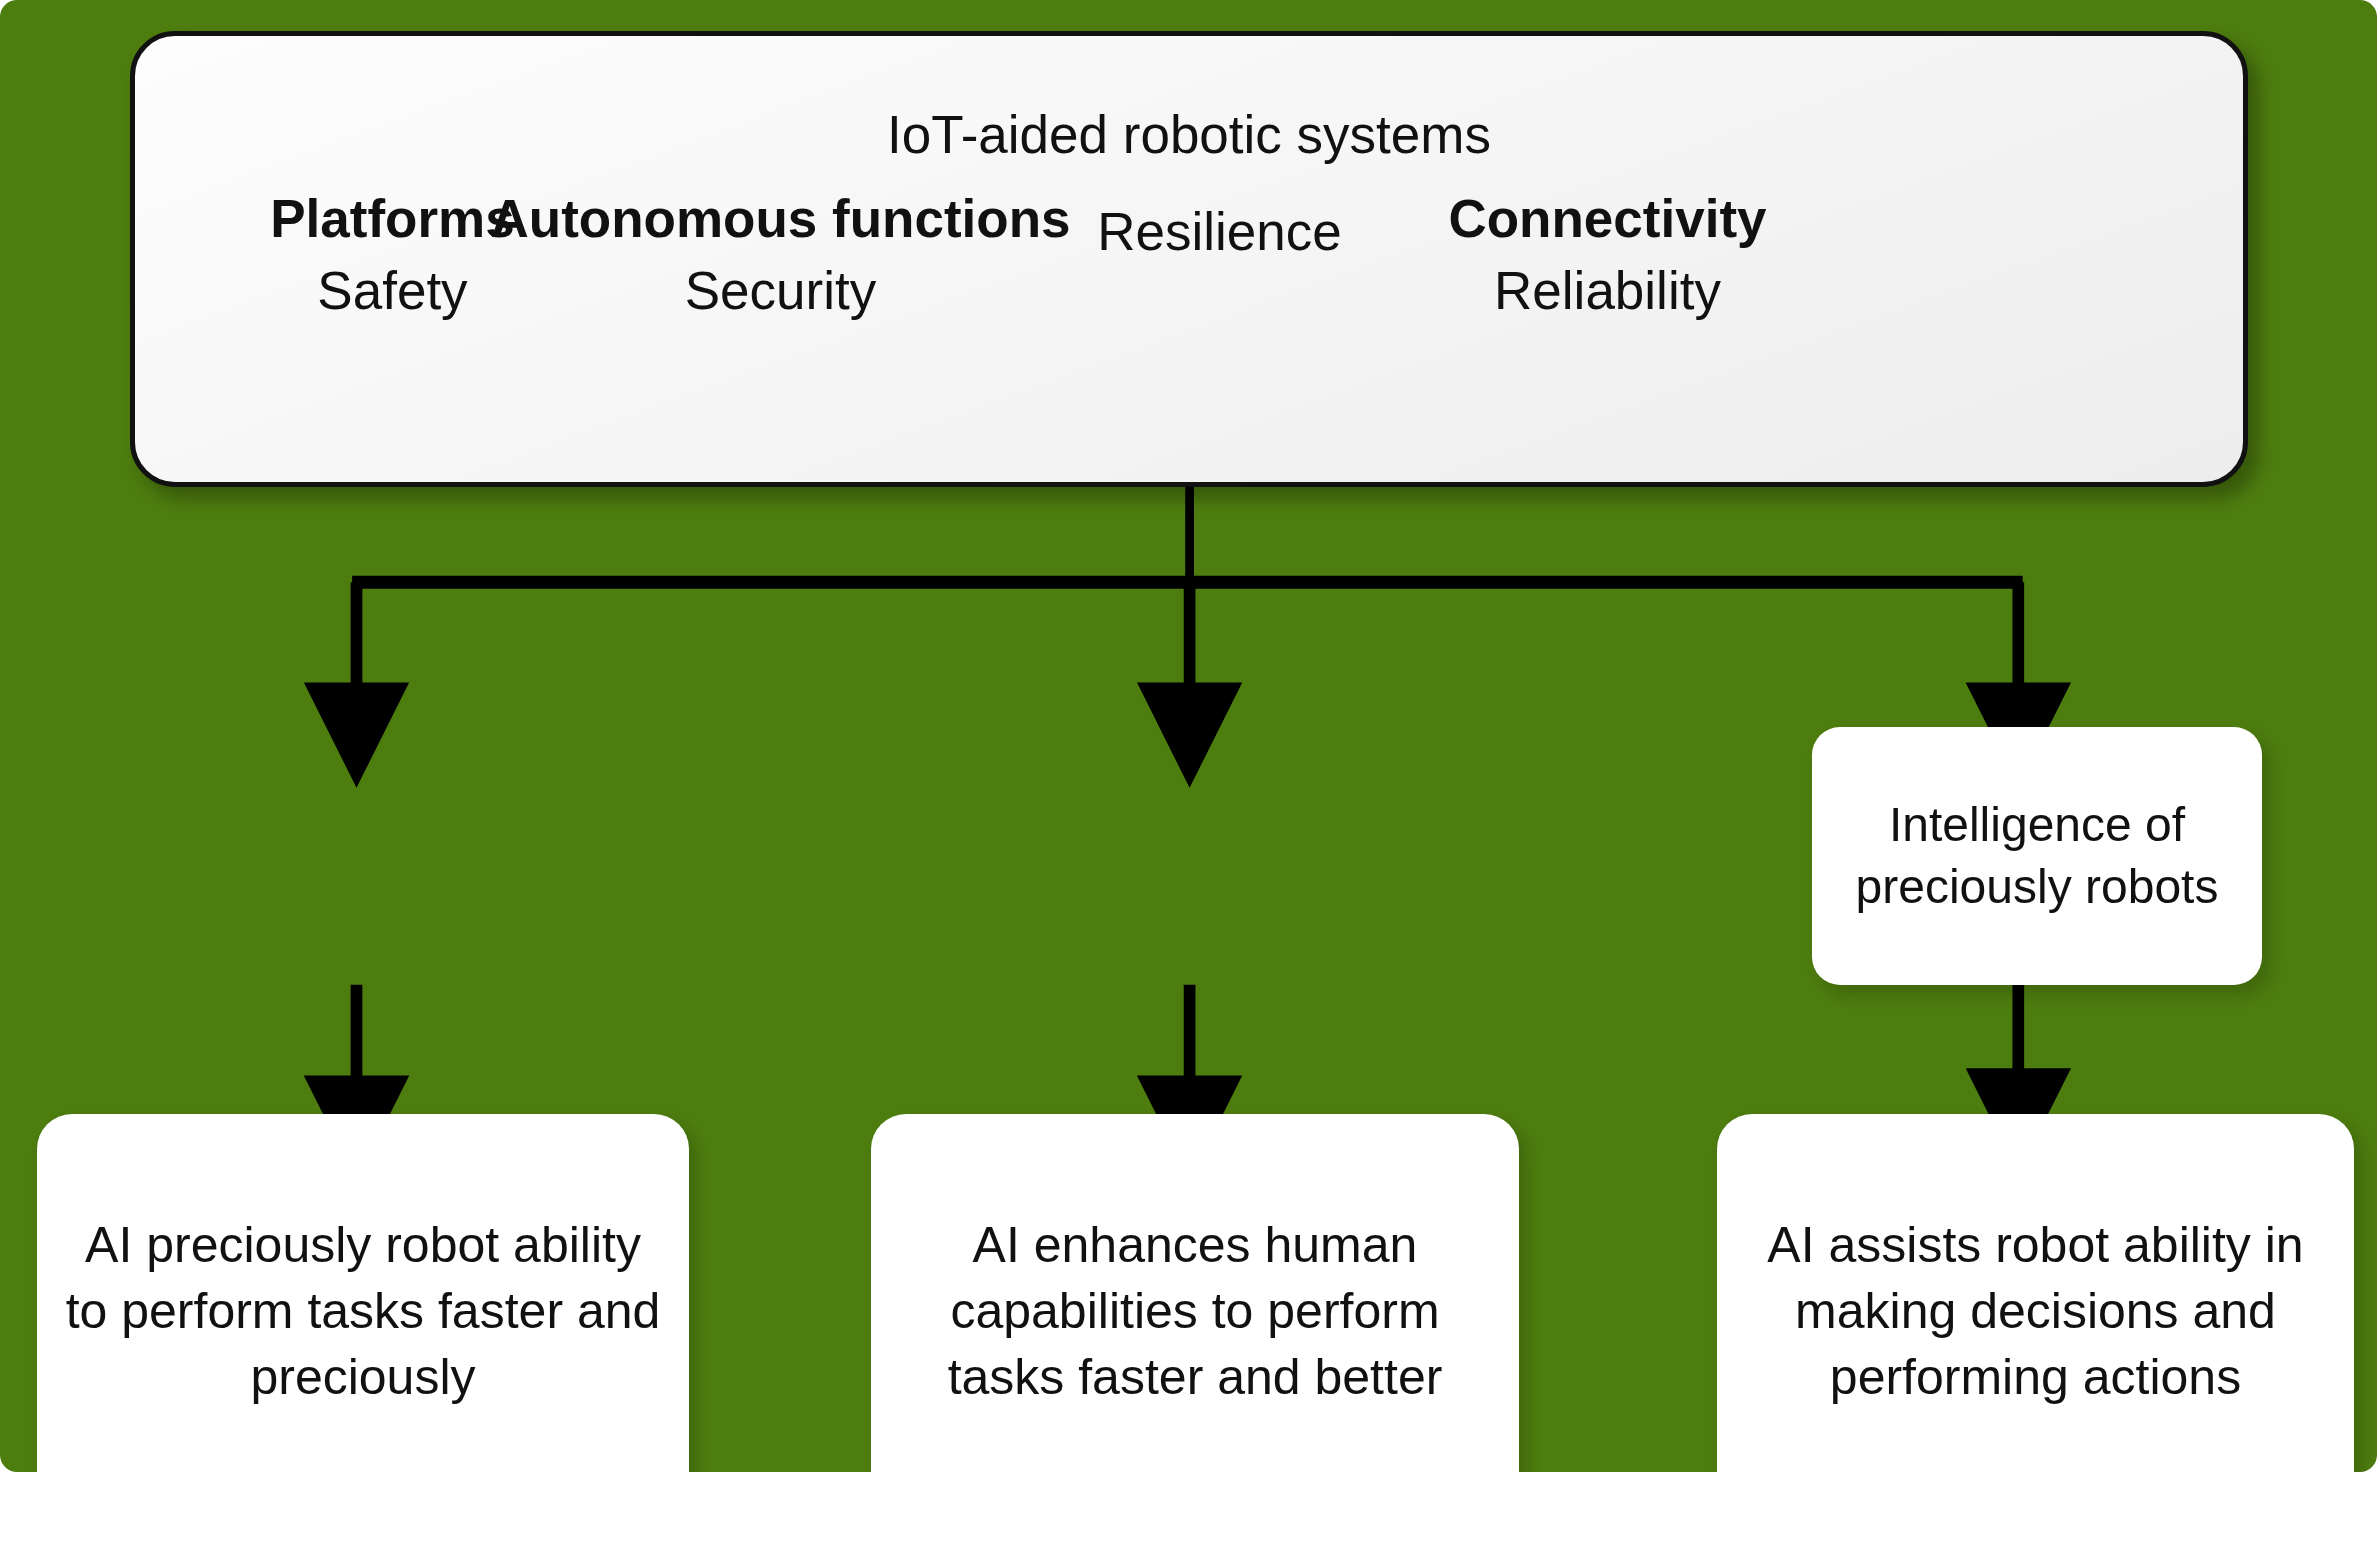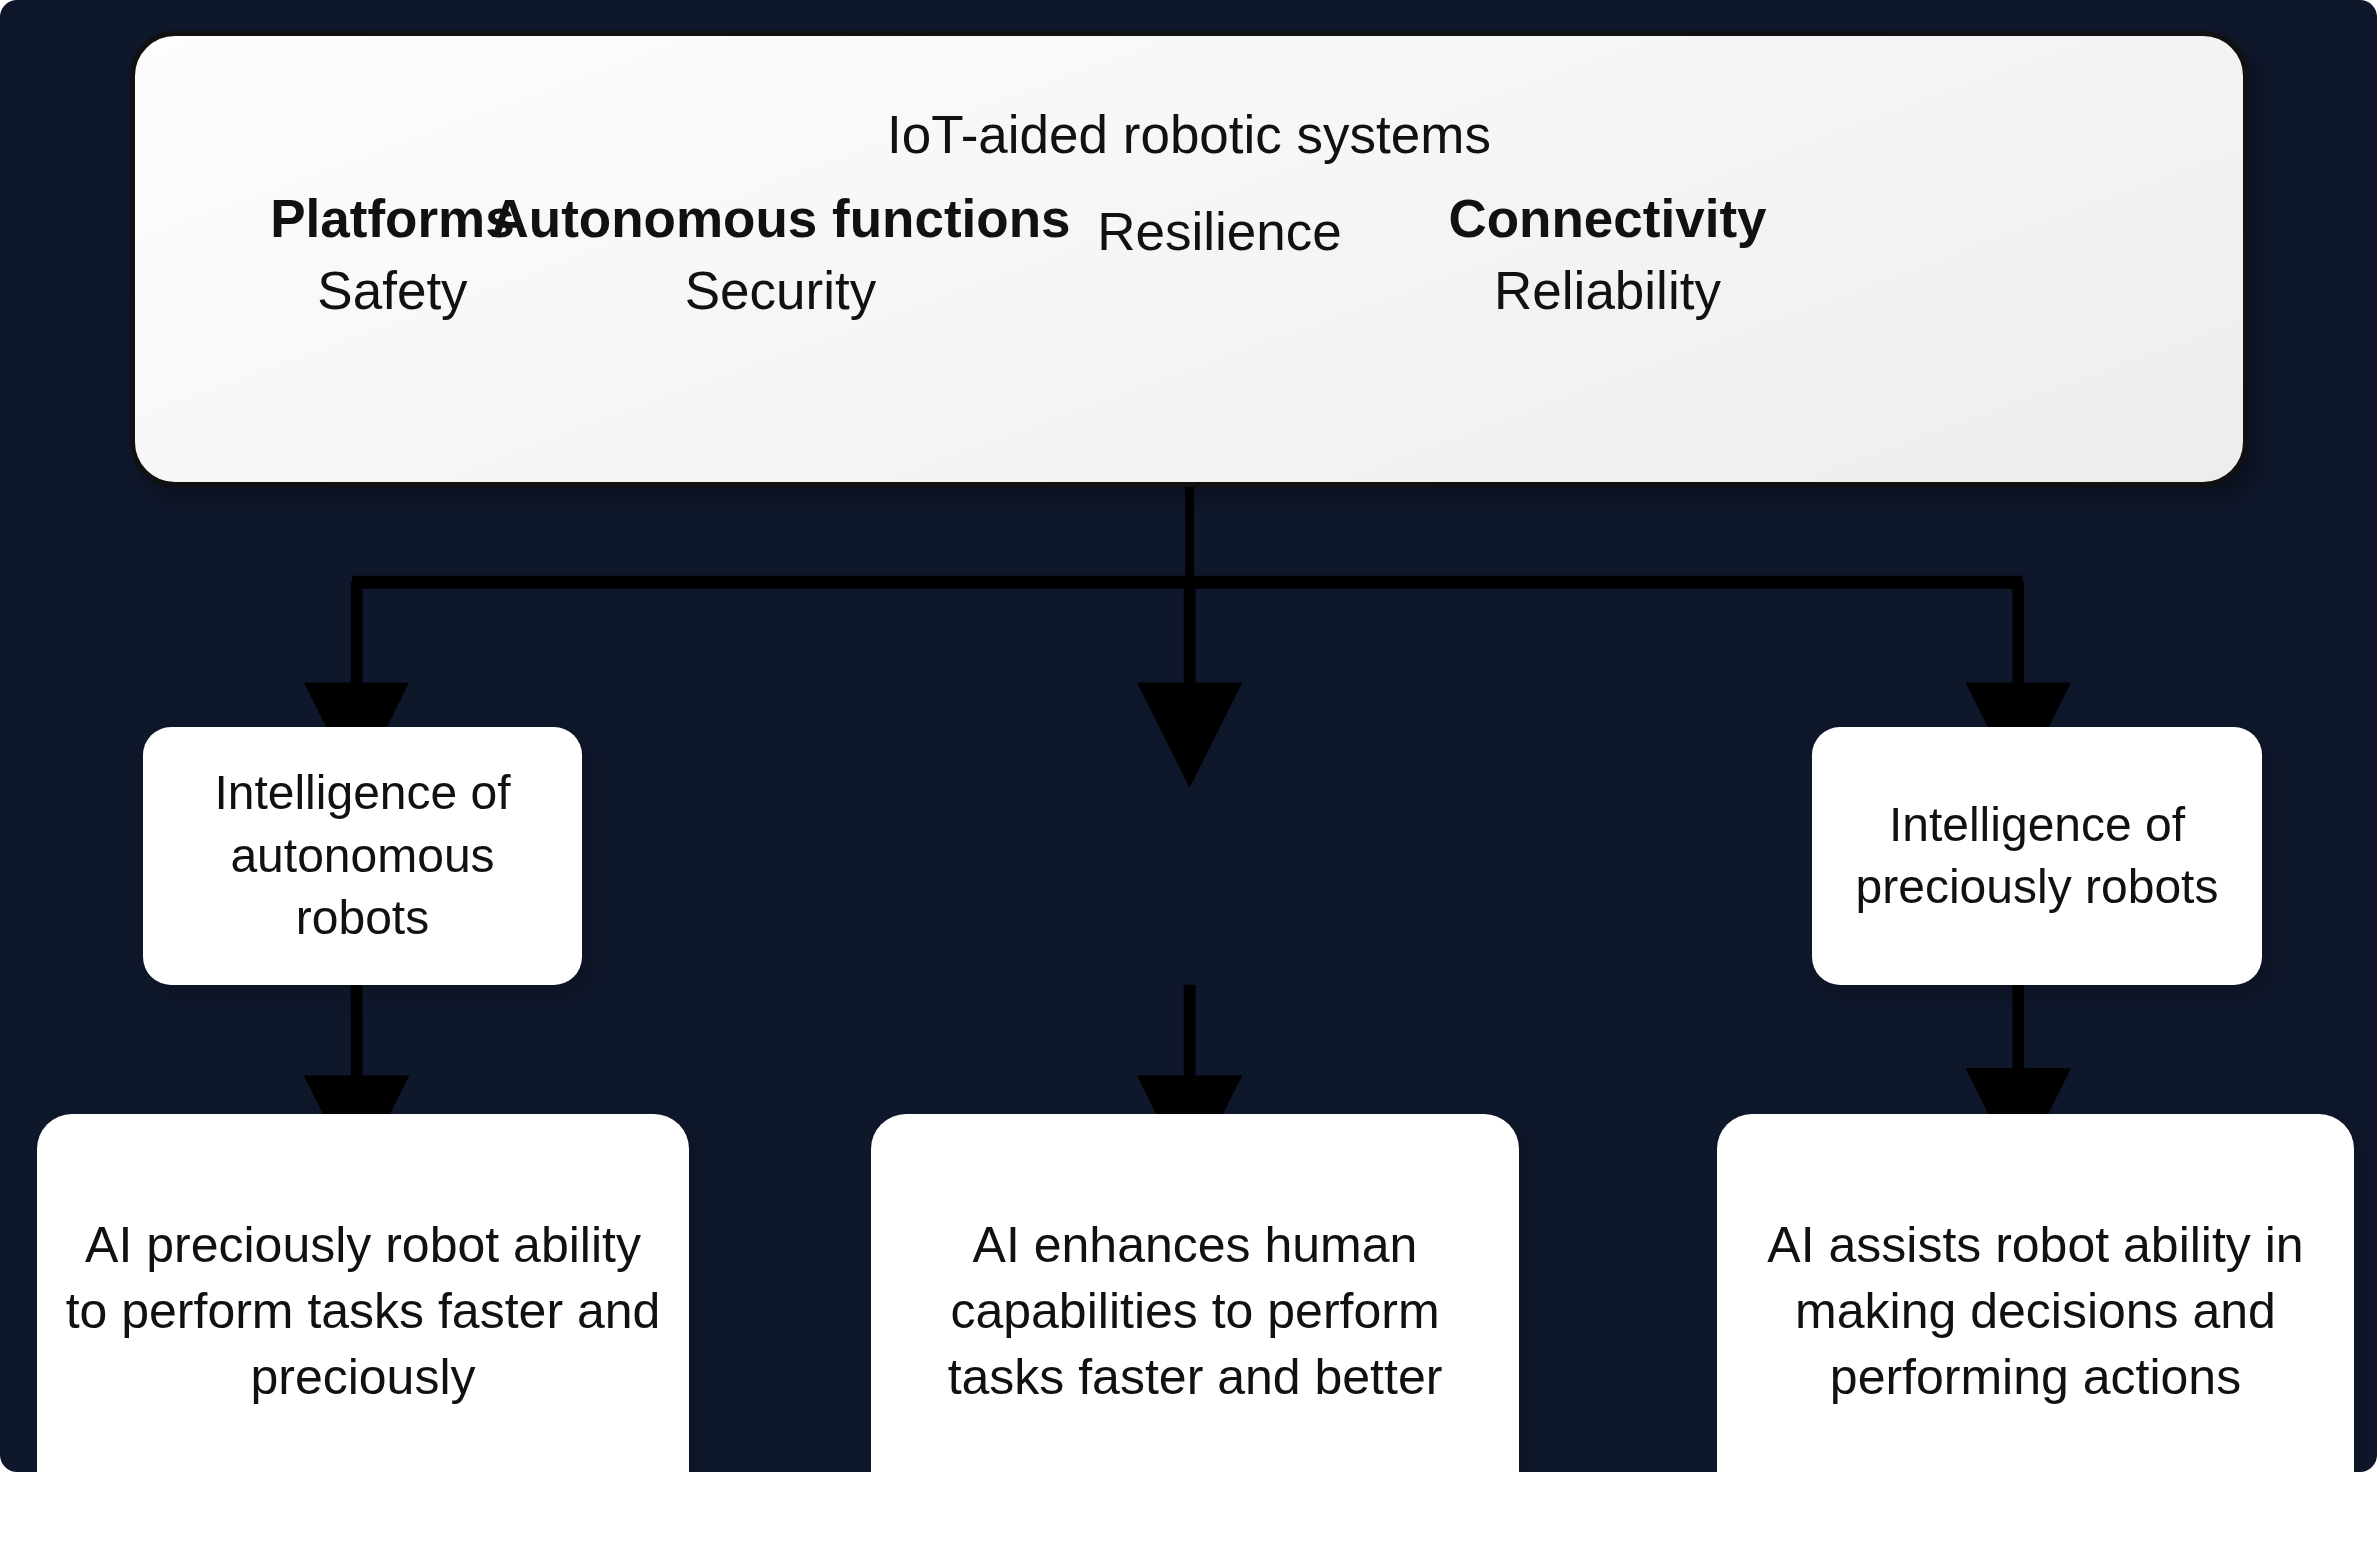--- a/index.html
+++ b/index.html
@@ -7,21 +7,21 @@
     padding: 0;
     background: #ffffff;
   }
   body {
     font-family: "Liberation Sans", sans-serif;
   }
   #canvas {
     position: relative;
     width: 2377px;
     height: 1472px;
-    background: #0f172a;
+    background: #4d7c0f;
     overflow: hidden;
     border-radius: 17px;
   }
 
   
   .top-box {
     position: absolute;
     left: 130px;
     top: 31px;
     width: 2118px;
@@ -175,21 +175,20 @@
 
     <line x1="487" y1="795" x2="487" y2="935" stroke="#000000" stroke-width="16" marker-end="url(#arrowhead)"></line>
     <line x1="1625" y1="795" x2="1625" y2="935" stroke="#000000" stroke-width="16" marker-end="url(#arrowhead)"></line>
     <line x1="2757" y1="795" x2="2757" y2="935" stroke="#000000" stroke-width="16" marker-end="url(#arrowhead)"></line>
 
     <line x1="487" y1="1345" x2="487" y2="1472" stroke="#000000" stroke-width="16" marker-end="url(#arrowhead)"></line>
     <line x1="1625" y1="1345" x2="1625" y2="1472" stroke="#000000" stroke-width="16" marker-end="url(#arrowhead)"></line>
     <line x1="2757" y1="1345" x2="2757" y2="1462" stroke="#000000" stroke-width="16" marker-end="url(#arrowhead)"></line>
   </svg>
 
-  <div class="mid-card mid-1">Intelligence of autonomous robots</div>
   <div class="mid-card mid-3">Intelligence of preciously robots</div>
 
   <div class="bot-card bot-1">AI preciously robot ability to perform tasks faster and preciously</div>
   <div class="bot-card bot-2">AI enhances human capabilities to perform tasks faster and better</div>
   <div class="bot-card bot-3">AI assists robot ability in making decisions and performing actions</div>
 
 </div>
 
 
 </body></html>

